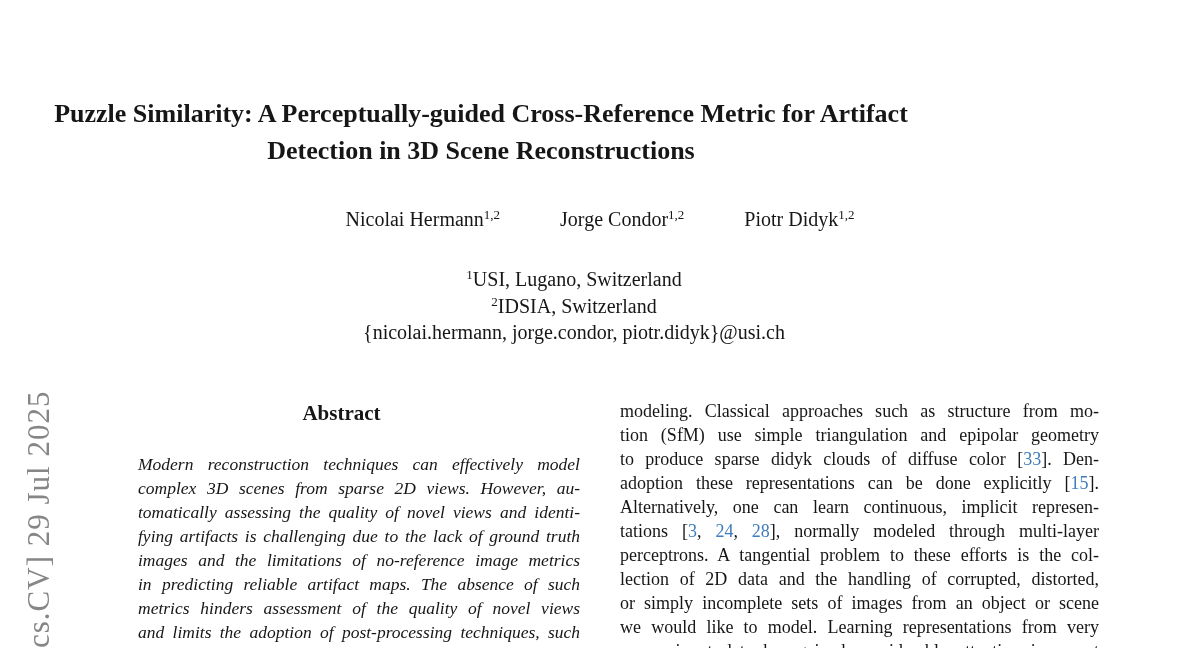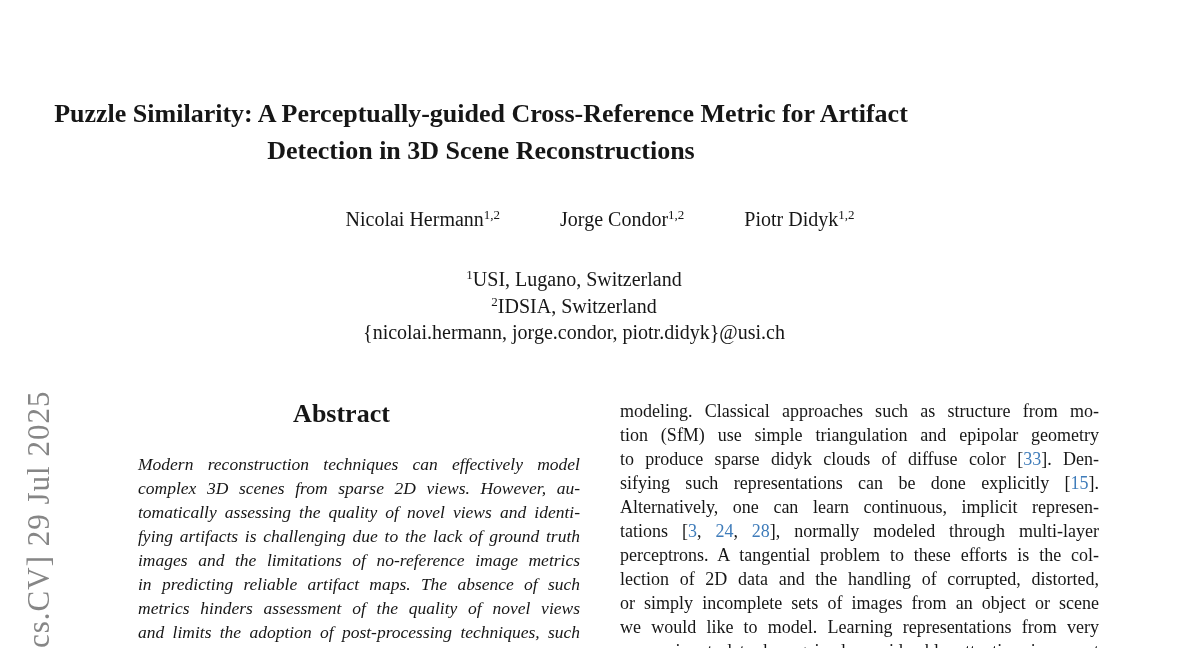--- a/index.html
+++ b/index.html
@@ -68,21 +68,21 @@
   }
 
   .left-col {
     position: absolute;
     left: 103px;
     top: 400px;
     width: 477px;
   }
   .abstract-heading {
     text-align: center;
-    font-size: 26px;
+    font-size: 21px;
     font-weight: bold;
     line-height: 27px;
     margin: 0 0 25px 0;
   }
   .abstract-lines .line {
     font-style: italic;
     font-size: 17.5px;
     margin-left: 35px;
   }
 
@@ -139,21 +139,21 @@
         <div class="line">metrics hinders assessment of the quality of novel views</div>
         <div class="line">and limits the adoption of post-processing techniques, such</div>
         <div class="line">as denoising, to enhance reconstruction quality. To address</div>
       </div>
   </div>
 
   <div class="right-col" id="right-lines">
       <div class="line"><span>modeling. Classical approaches such as structure from mo-</span></div>
       <div class="line"><span>tion (SfM) use simple triangulation and epipolar geometry</span></div>
       <div class="line"><span>to produce sparse didyk clouds of diffuse color [</span><span class="cite">33</span><span>].  Den-</span></div>
-      <div class="line"><span>sifying such representations can be done explicitly [</span><span class="cite">15</span><span>].</span></div>
+      <div class="line"><span>adoption these representations can be done explicitly [</span><span class="cite">15</span><span>].</span></div>
       <div class="line"><span>Alternatively, one can learn continuous, implicit represen-</span></div>
       <div class="line"><span>tations [</span><span class="cite">3</span><span>, </span><span class="cite">24</span><span>, </span><span class="cite">28</span><span>], normally modeled through multi-layer</span></div>
       <div class="line"><span>perceptrons. A tangential problem to these efforts is the col-</span></div>
       <div class="line"><span>lection of 2D data and the handling of corrupted, distorted,</span></div>
       <div class="line"><span>or simply incomplete sets of images from an object or scene</span></div>
       <div class="line"><span>we would like to model. Learning representations from very</span></div>
       <div class="line"><span>sparse input data has gained considerable attention in recent</span></div>
     </div>
 
 </div>

